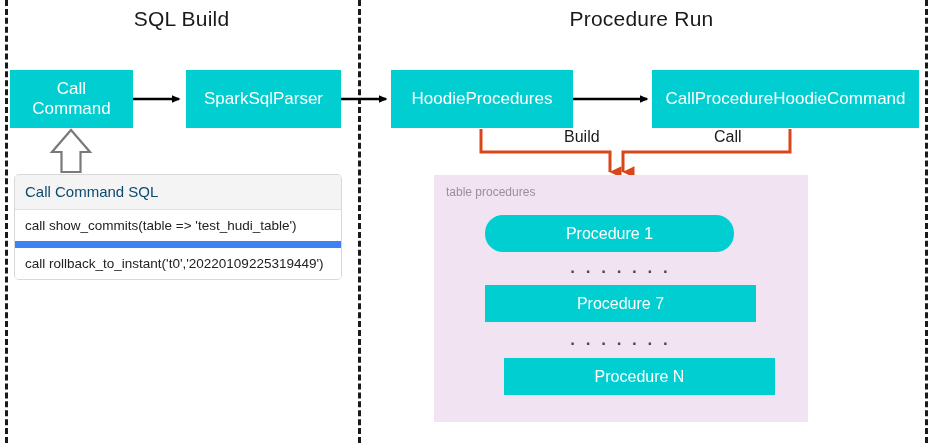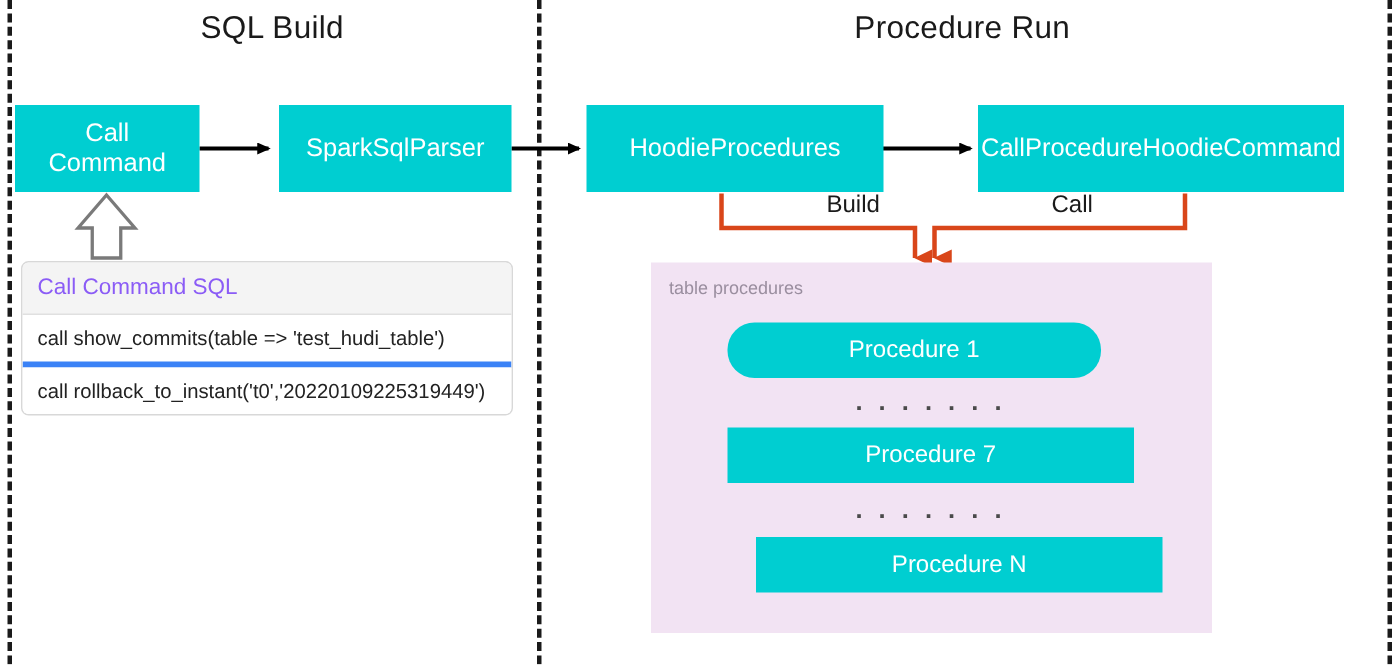--- a/index.html
+++ b/index.html
@@ -61,27 +61,27 @@
     border: 1px solid #d8d8d8;
     border-radius: 5px;
     box-sizing: border-box;
     background: #ffffff;
     overflow: hidden;
   }
   .sql-header {
     background: #f4f4f4;
     border-bottom: 1px solid #e0e0e0;
     font-size: 15px;
-    color: #8b5cf6;
+    color: #0c4a6e;
     padding: 8px 10px 9px 10px;
     box-sizing: border-box;
   }
   .sql-row {
     background: #ffffff;
-    border-bottom: 4px solid #3b82f6;
+    border-bottom: 7px solid #3b82f6;
     font-size: 13.5px;
     color: #222222;
     padding: 8px 10px 8px 10px;
     box-sizing: border-box;
     white-space: nowrap;
   }
   .sql-row:last-child { border-bottom: none; }
   .user-proc-panel {
     position: absolute;
     left: 434px;
@@ -106,20 +106,21 @@
     text-align: center;
     font-weight: bold;
   }
   .edge-label {
     position: absolute;
     font-size: 16px;
     color: #1a1a1a;
     background: #ffffff;
     padding: 0 5px;
     white-space: nowrap;
+    margin-left: 13px;
   }
   svg.overlay {
     position: absolute;
     left: 0;
     top: 0;
     width: 932px;
     height: 443px;
     pointer-events: none;
   }
 </style>
@@ -168,23 +169,23 @@
     <g>
       <path d="M790,129 L790,152 L623,152 L623,172" fill="none" stroke="#D9461A" stroke-width="3" marker-end="url(#orangeArrow)"></path>
     </g>
   </svg>
 
   <div class="node" style="left:10px; top:70px; width:123px; height:58px;">Call
 Command</div>
 
   <div class="node" style="left:186px; top:70px; width:155px; height:58px;">SparkSqlParser</div>
 
-  <div class="node" style="left:391px; top:70px; width:198px; height:58px;">HoodieProcedures</div>
-
-  <div class="node" style="left:652px; top:70px; width:244px; height:58px;">CallProcedureHoodieCommand</div>
+  <div class="node" style="left:391px; top:70px; width:182px; height:58px;">HoodieProcedures</div>
+
+  <div class="node" style="left:652px; top:70px; width:267px; height:58px;">CallProcedureHoodieCommand</div>
 
   <div class="edge-label" style="left:546px; top:128px;">Build</div>
   <div class="edge-label" style="left:696px; top:128px;">Call</div>
 
   <div class="sql-card">
     <div class="sql-header">Call Command SQL</div>
     <div class="sql-row">call show_commits(table =&gt; 'test_hudi_table')</div>
     <div class="sql-row">call rollback_to_instant('t0','20220109225319449')</div>
   </div>
 

